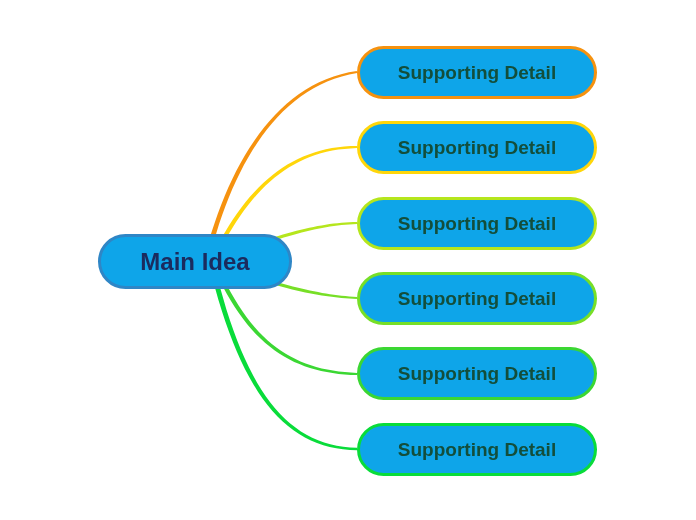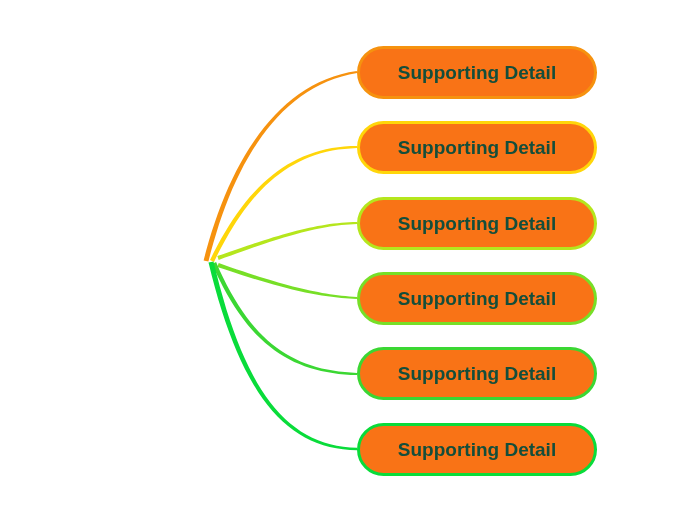--- a/index.html
+++ b/index.html
@@ -12,21 +12,21 @@
     font-family: "Liberation Sans", sans-serif;
   }
   #links {
     position: absolute;
     left: 0; top: 0;
     width: 696px; height: 520px;
   }
   .node {
     position: absolute;
     box-sizing: border-box;
-    background: #f97316;
+    background: #0ea5e9;
     border: 3px solid #cccccc;
     border-radius: 28px;
     display: flex;
     align-items: center;
     justify-content: center;
     font-weight: bold;
     cursor: default;
   }
   .node.main {
     left: 98px; top: 234px;
@@ -47,20 +47,23 @@
 
   <svg id="links" viewBox="0 0 696 520" xmlns="http://www.w3.org/2000/svg">
       <path d="M208.4,261.6 L210.8,252.1 L213.4,242.7 L216.2,233.4 L219.0,224.3 L222.1,215.3 L225.3,206.4 L228.7,197.8 L232.2,189.3 L236.0,181.0 L239.9,172.9 L243.9,165.1 L248.2,157.4 L252.6,150.1 L257.2,142.9 L262.0,136.1 L266.9,129.5 L272.1,123.2 L277.4,117.2 L282.9,111.5 L288.7,106.2 L294.6,101.2 L300.7,96.5 L307.0,92.2 L313.6,88.3 L320.3,84.7 L327.2,81.5 L334.4,78.8 L341.8,76.5 L349.3,74.5 L357.2,73.1 L356.8,70.9 L348.9,72.3 L341.1,74.2 L333.6,76.4 L326.2,79.2 L319.1,82.3 L312.2,85.8 L305.5,89.8 L299.0,94.1 L292.7,98.8 L286.6,103.8 L280.7,109.2 L275.0,114.9 L269.5,121.0 L264.2,127.3 L259.0,133.9 L254.1,140.9 L249.4,148.0 L244.8,155.5 L240.4,163.2 L236.2,171.1 L232.2,179.2 L228.3,187.6 L224.7,196.1 L221.2,204.8 L217.8,213.7 L214.7,222.8 L211.6,232.0 L208.8,241.3 L206.1,250.8 L203.6,260.4 Z" fill="#f6920f"></path>
       <path d="M214.0,262.0 L217.6,254.6 L221.2,247.5 L224.9,240.7 L228.7,234.0 L232.5,227.7 L236.4,221.6 L240.3,215.7 L244.3,210.1 L248.4,204.7 L252.6,199.5 L256.8,194.7 L261.2,190.0 L265.6,185.6 L270.1,181.5 L274.7,177.6 L279.4,173.9 L284.2,170.5 L289.1,167.3 L294.1,164.4 L299.2,161.7 L304.4,159.2 L309.7,157.0 L315.2,155.0 L320.8,153.3 L326.5,151.8 L332.3,150.6 L338.3,149.6 L344.4,148.9 L350.6,148.4 L357.0,148.1 L357.0,145.9 L350.5,146.1 L344.2,146.5 L338.0,147.2 L331.9,148.1 L325.9,149.3 L320.1,150.8 L314.3,152.4 L308.7,154.4 L303.2,156.6 L297.9,159.0 L292.6,161.7 L287.4,164.6 L282.4,167.8 L277.4,171.3 L272.6,174.9 L267.8,178.9 L263.2,183.1 L258.6,187.5 L254.1,192.2 L249.7,197.1 L245.4,202.3 L241.2,207.7 L237.0,213.4 L233.0,219.3 L229.0,225.5 L225.1,231.9 L221.2,238.6 L217.4,245.5 L213.7,252.6 L210.0,260.0 Z" fill="#ffd60a"></path>
       <path d="M218.7,259.9 L225.0,257.6 L231.1,255.4 L237.0,253.3 L242.8,251.2 L248.4,249.2 L253.9,247.3 L259.2,245.5 L264.4,243.8 L269.4,242.1 L274.3,240.5 L279.1,239.0 L283.8,237.6 L288.4,236.2 L292.9,234.9 L297.3,233.7 L301.6,232.6 L305.8,231.5 L310.0,230.5 L314.1,229.6 L318.1,228.7 L322.1,227.9 L326.1,227.2 L330.0,226.6 L333.9,226.0 L337.7,225.5 L341.6,225.1 L345.4,224.7 L349.3,224.4 L353.2,224.2 L357.0,224.0 L357.0,222.0 L353.1,222.1 L349.2,222.3 L345.3,222.5 L341.4,222.8 L337.5,223.2 L333.6,223.6 L329.6,224.1 L325.6,224.7 L321.6,225.4 L317.6,226.1 L313.5,226.9 L309.3,227.8 L305.1,228.7 L300.9,229.7 L296.5,230.8 L292.1,232.0 L287.5,233.2 L282.9,234.5 L278.2,235.9 L273.3,237.3 L268.4,238.9 L263.3,240.5 L258.1,242.2 L252.7,243.9 L247.2,245.8 L241.6,247.7 L235.8,249.7 L229.8,251.7 L223.6,253.9 L217.3,256.1 Z" fill="#b5e61d"></path>
       <path d="M217.3,266.9 L223.7,269.0 L229.8,271.1 L235.8,273.0 L241.6,274.9 L247.2,276.7 L252.7,278.4 L258.1,280.0 L263.3,281.6 L268.4,283.1 L273.4,284.5 L278.2,285.8 L282.9,287.1 L287.6,288.3 L292.1,289.4 L296.5,290.5 L300.9,291.4 L305.2,292.4 L309.4,293.2 L313.5,294.0 L317.6,294.8 L321.7,295.4 L325.7,296.0 L329.6,296.6 L333.6,297.1 L337.5,297.5 L341.4,297.9 L345.3,298.3 L349.1,298.6 L353.0,298.8 L356.9,299.0 L357.1,297.0 L353.2,296.7 L349.3,296.4 L345.5,296.1 L341.6,295.7 L337.7,295.2 L333.9,294.7 L330.0,294.2 L326.0,293.5 L322.1,292.9 L318.1,292.1 L314.0,291.3 L309.9,290.5 L305.8,289.6 L301.5,288.6 L297.2,287.5 L292.8,286.4 L288.3,285.2 L283.8,284.0 L279.1,282.7 L274.3,281.3 L269.4,279.8 L264.3,278.3 L259.1,276.7 L253.8,275.0 L248.4,273.2 L242.8,271.3 L237.0,269.4 L231.1,267.4 L224.9,265.3 L218.7,263.1 Z" fill="#77df27"></path>
       <path d="M211.9,263.9 L215.6,272.0 L219.4,279.8 L223.2,287.2 L227.0,294.3 L231.0,301.0 L234.9,307.3 L239.0,313.3 L243.2,319.0 L247.4,324.4 L251.7,329.5 L256.0,334.2 L260.5,338.6 L265.0,342.8 L269.7,346.6 L274.4,350.2 L279.2,353.5 L284.1,356.6 L289.1,359.3 L294.2,361.9 L299.4,364.1 L304.6,366.2 L310.0,368.0 L315.5,369.6 L321.1,371.0 L326.8,372.1 L332.6,373.1 L338.5,373.9 L344.5,374.4 L350.7,374.9 L357.0,375.1 L357.0,372.9 L350.8,372.6 L344.8,372.1 L338.8,371.4 L333.0,370.6 L327.3,369.6 L321.7,368.4 L316.2,366.9 L310.9,365.3 L305.6,363.5 L300.5,361.4 L295.5,359.1 L290.6,356.6 L285.7,353.8 L281.0,350.8 L276.4,347.5 L271.8,344.0 L267.4,340.2 L263.0,336.1 L258.7,331.7 L254.5,327.0 L250.3,322.0 L246.3,316.7 L242.3,311.1 L238.3,305.1 L234.5,298.8 L230.7,292.2 L226.9,285.2 L223.3,277.9 L219.6,270.2 L216.1,262.1 Z" fill="#3bd733"></path>
       <path d="M208.5,262.6 L211.7,275.4 L215.0,287.7 L218.3,299.5 L221.8,310.8 L225.4,321.7 L229.1,332.1 L232.9,342.0 L236.8,351.4 L240.8,360.4 L244.9,369.0 L249.2,377.1 L253.6,384.7 L258.1,391.9 L262.7,398.7 L267.5,405.0 L272.4,410.9 L277.5,416.4 L282.7,421.5 L288.0,426.1 L293.5,430.3 L299.1,434.1 L304.9,437.5 L310.9,440.5 L317.0,443.0 L323.3,445.2 L329.7,447.0 L336.3,448.3 L343.0,449.3 L349.9,450.0 L357.0,450.2 L357.0,447.8 L350.1,447.5 L343.3,446.8 L336.7,445.7 L330.3,444.3 L324.1,442.5 L318.1,440.3 L312.2,437.7 L306.5,434.7 L300.9,431.4 L295.5,427.6 L290.2,423.5 L285.1,418.9 L280.1,413.9 L275.2,408.5 L270.5,402.7 L265.9,396.5 L261.4,389.8 L257.1,382.7 L252.9,375.1 L248.8,367.1 L244.8,358.6 L240.9,349.7 L237.1,340.3 L233.5,330.5 L229.9,320.2 L226.4,309.4 L223.1,298.1 L219.8,286.4 L216.6,274.1 L213.5,261.4 Z" fill="#09dc3a"></path>
     </svg>
 
+  <div class="node main" style="border-color: rgb(47, 134, 198); color: rgb(27, 43, 94);">
+    <span class="label">Main Idea</span>
+  </div>
 
   <div class="node detail" style="top: 46px; border-color: rgb(246, 146, 15); color: rgb(19, 78, 59);">
     <span class="label">Supporting Detail</span>
   </div>
 
   <div class="node detail" style="top: 121px; border-color: rgb(255, 214, 10); color: rgb(19, 78, 59);">
     <span class="label">Supporting Detail</span>
   </div>
 
   <div class="node detail" style="top: 197px; border-color: rgb(181, 230, 29); color: rgb(19, 78, 59);">

